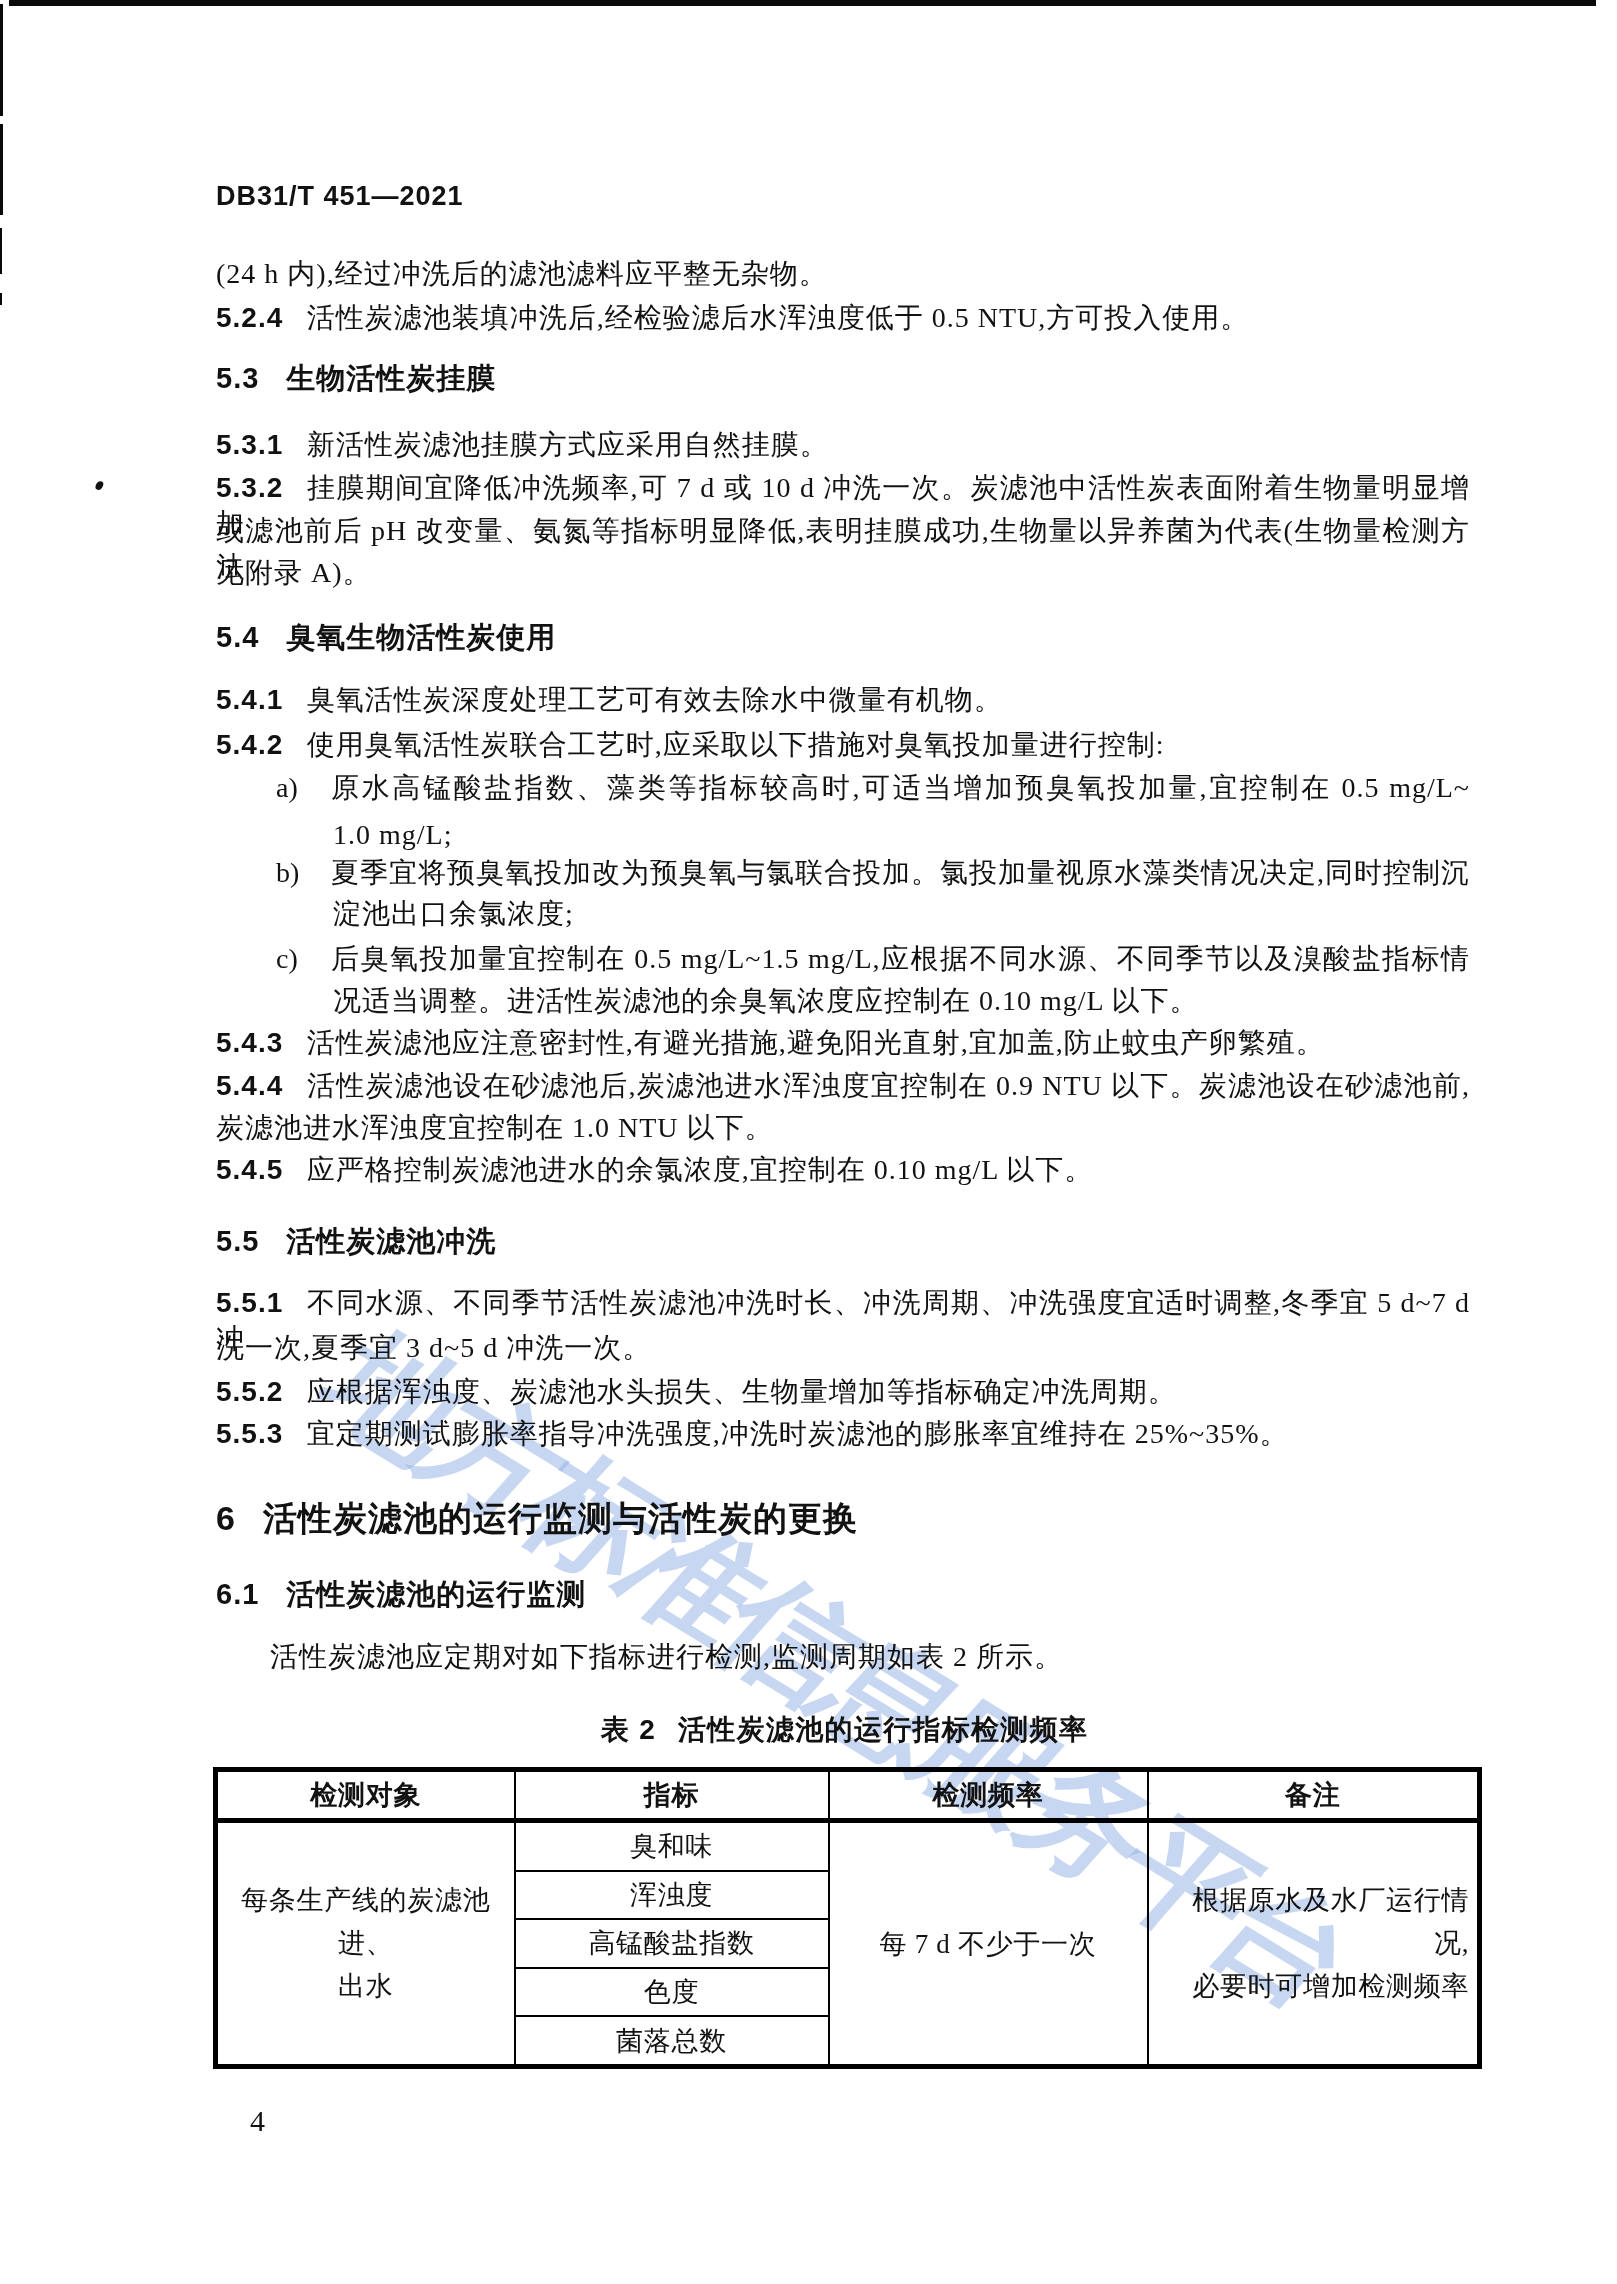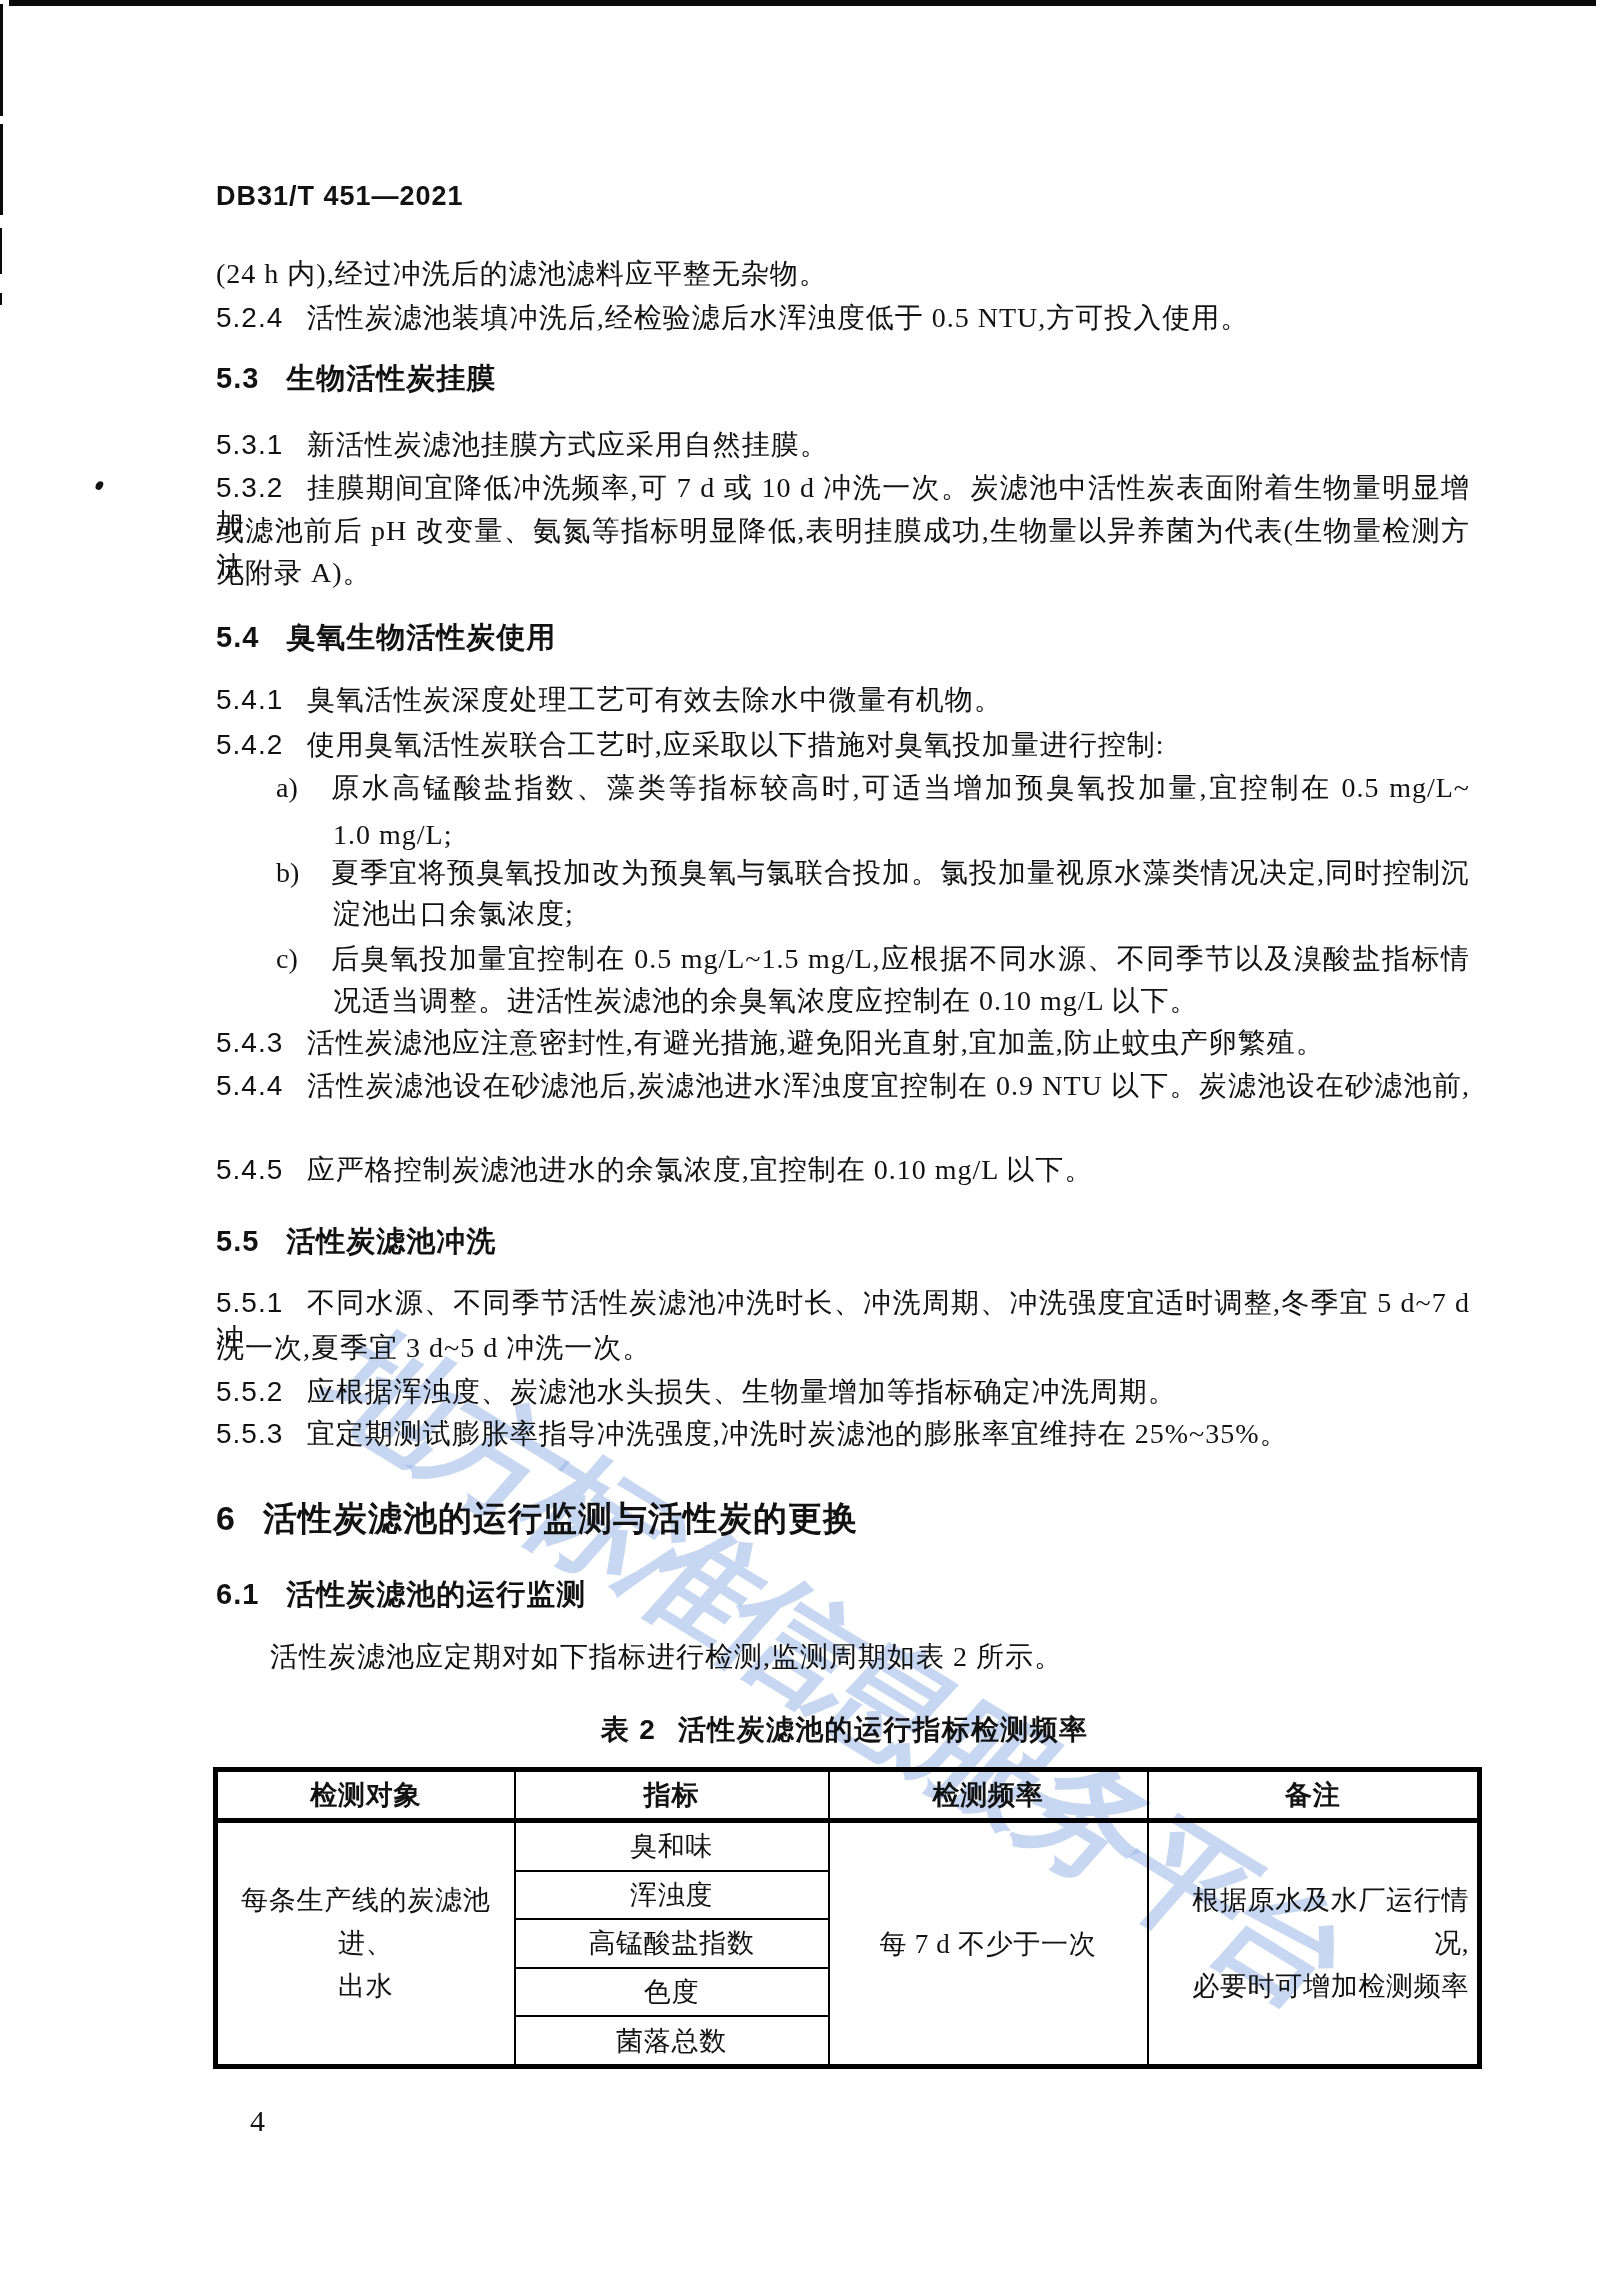--- a/index.html
+++ b/index.html
@@ -21,21 +21,21 @@
     transform:rotate(31.5deg) skewX(-10deg); transform-origin:0 0;
   }
   
   .content { position:absolute; inset:0; z-index:2;margin-left:42px; }
   .ln {
     position:absolute; left:174px; font-size:28px; line-height:36px;
     letter-spacing:1px; white-space:nowrap;
   }
   .jf { white-space:normal; text-align:justify; text-align-last:justify; width:1254px; }
   .hd { font-family:"Liberation Sans","DejaVu Sans",sans-serif; font-weight:bold; font-size:29px; }
-  .num { font-family:"Liberation Sans","DejaVu Sans",sans-serif; font-weight:normal; margin-right:23.4px; }
+  .num { font-family:"Liberation Sans","DejaVu Sans",sans-serif; font-weight:bold; margin-right:23.4px; }
   .num-h { font-family:"Liberation Sans","DejaVu Sans",sans-serif; font-weight:bold; margin-right:27px; }
   .doc-code { font-family:"Liberation Sans","DejaVu Sans",sans-serif; font-weight:bold; font-size:27px; }
   .li-marker { position:absolute; left:234px; font-size:28px; line-height:36px; }
   .li-text  { left:289px; width:1139px;font-family:Liberation Serif, serif; }
   .li-cont  { left:291px; }
   .indent-p { left:228px; }
   
   .tbl-caption {
     position:absolute; left:171px; top:1711px; width:1263px; text-align:center;
     font-family:"Liberation Sans","DejaVu Sans",sans-serif; font-weight:bold;
@@ -99,20 +99,21 @@
     <div class="ln jf li-text" style="top:855px">夏季宜将预臭氧投加改为预臭氧与氯联合投加。氯投加量视原水藻类情况决定,同时控制沉</div>
     <div class="ln li-cont" style="top:896px">淀池出口余氯浓度;</div>
 
     <div class="li-marker" style="top:941px">c)</div>
     <div class="ln jf li-text" style="top:941px">后臭氧投加量宜控制在 0.5 mg/L~1.5 mg/L,应根据不同水源、不同季节以及溴酸盐指标情</div>
     <div class="ln li-cont" style="top:983px">况适当调整。进活性炭滤池的余臭氧浓度应控制在 0.10 mg/L 以下。</div>
 
     <div class="ln" style="top:1025px"><span class="num">5.4.3</span><span>活性炭滤池应注意密封性,有避光措施,避免阳光直射,宜加盖,防止蚊虫产卵繁殖。</span></div>
 
     <div class="ln jf" style="top:1068px"><span class="num">5.4.4</span><span>活性炭滤池设在砂滤池后,炭滤池进水浑浊度宜控制在 0.9 NTU 以下。炭滤池设在砂滤池前,</span></div>
+    <div class="ln" style="top:1110px">炭滤池进水浑浊度宜控制在 1.0 NTU 以下。</div>
 
     <div class="ln" style="top:1152px"><span class="num">5.4.5</span><span>应严格控制炭滤池进水的余氯浓度,宜控制在 0.10 mg/L 以下。</span></div>
 
     <div class="ln hd" style="top:1223px"><span class="num-h">5.5</span><span>活性炭滤池冲洗</span></div>
 
     <div class="ln jf" style="top:1285px"><span class="num">5.5.1</span><span>不同水源、不同季节活性炭滤池冲洗时长、冲洗周期、冲洗强度宜适时调整,冬季宜 5 d~7 d 冲</span></div>
     <div class="ln" style="top:1330px">洗一次,夏季宜 3 d~5 d 冲洗一次。</div>
 
     <div class="ln" style="top:1374px"><span class="num">5.5.2</span><span>应根据浑浊度、炭滤池水头损失、生物量增加等指标确定冲洗周期。</span></div>
 

